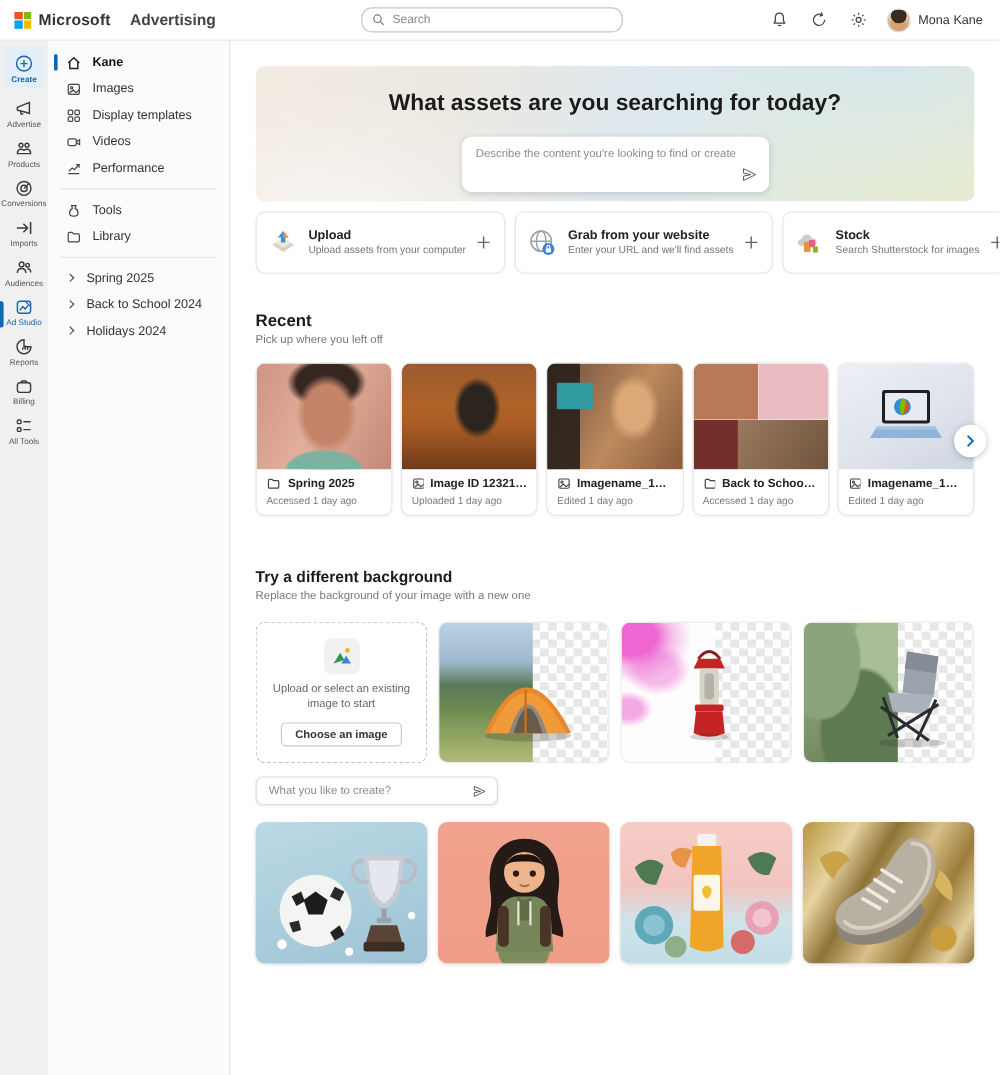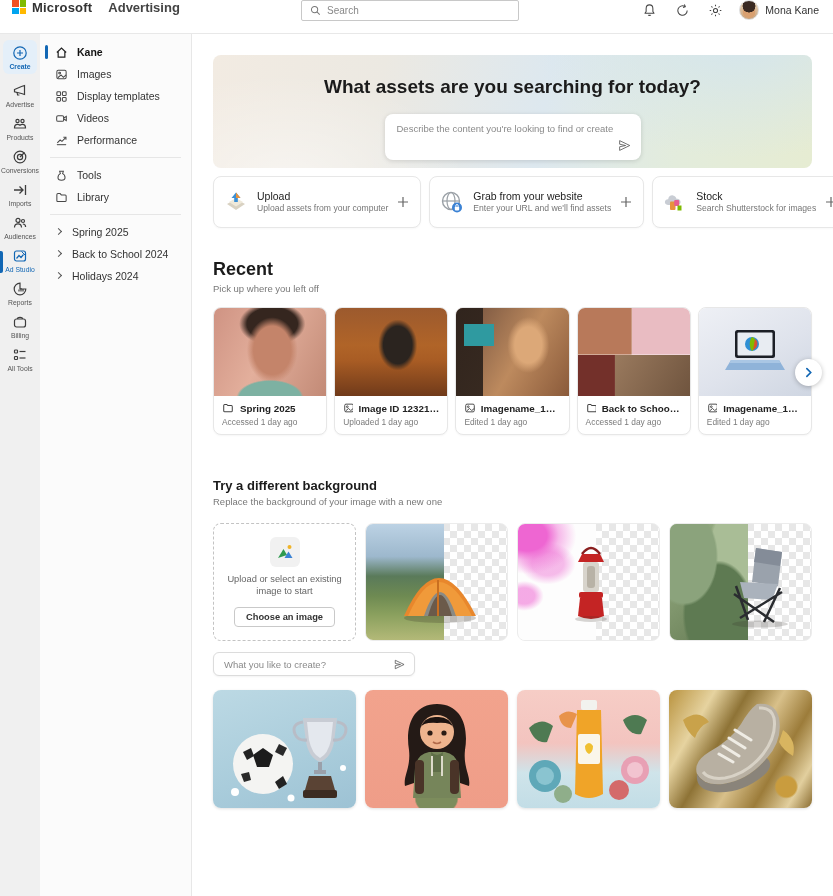--- a/index.html
+++ b/index.html
@@ -1,33 +1,33 @@
 <!DOCTYPE html>
 <html><head>
 <meta charset="utf-8">
 <style>
   * { margin:0; padding:0; box-sizing:border-box; }
   html,body { width:833px; height:896px; }
   body { font-family:"Liberation Sans", sans-serif; background:#fff; color:#222; overflow:hidden; position:relative; }
   svg { display:block; }
 
   
-  .topbar { position:absolute; top:0; left:0; right:0; height:34px; background:#fff; border-bottom:1px solid #e8e8e8; display:flex; align-items:flex-start; padding:0 12px; z-index:20; }
+  .topbar { position:absolute; top:0; left:0; right:0; height:34px; background:#fff; border-bottom:1px solid #e8e8e8; display:flex; align-items:center; padding:0 12px; z-index:20; }
   .mslogo { display:grid; grid-template-columns:6.5px 6.5px; grid-template-rows:6.5px 6.5px; gap:1px; margin-right:6px; }
   .mslogo i { display:block; }
   .brand-name { font-size:13px; font-weight:bold; color:#333; letter-spacing:.2px; }
   .brand-product { font-size:13px; font-weight:bold; color:#444; margin-left:16px; }
   .account-box { margin-left:24px; width:122px; height:28px; background:#fff; border:1px solid #d9d9d9; border-radius:4px; box-shadow:0 1px 2px rgba(0,0,0,.06); padding:2px 8px; display:flex; align-items:center; cursor:pointer; }
   .account-txt { flex:1; line-height:1.1; }
   .account-label { font-size:7.5px; color:#666; }
   .account-row { display:flex; gap:4px; align-items:baseline; }
   .account-name { font-size:10.5px; font-weight:bold; color:#222; white-space:nowrap; }
   .account-id { font-size:9.5px; color:#666; }
   .spacer { flex:1; }
-  .search-box { width:218px; height:21px; border:1px solid #c8c8c8; border-radius:2px; background:#fff; display:flex; align-items:center; padding:0 8px; gap:6px; }
+  .search-box { width:218px; height:21px; border:1px solid #c8c8c8; border-radius:9px; background:#fff; display:flex; align-items:center; padding:0 8px; gap:6px; }
   .search-box input { border:none; outline:none; flex:1; font-size:10px; color:#333; font-family:inherit; background:transparent; }
   .search-box input::placeholder { color:#888; }
   .top-actions { display:flex; align-items:center; gap:15px; margin-right:2px; }
   .icon-btn { width:18px; height:18px; display:flex; align-items:center; justify-content:center; cursor:pointer; color:#444; }
   .user-chip { display:flex; align-items:center; gap:6px; cursor:pointer; }
   .avatar { width:20px; height:20px; border-radius:50%; background:radial-gradient(circle at 50% 28%, #3a2a22 0 40%, transparent 42%), radial-gradient(circle at 50% 58%, #d9a070 0 45%, transparent 48%), linear-gradient(180deg,#e8d4b8 0%, #caa27a 100%); border:1px solid #ddd; }
   .user-name { font-size:10.5px; color:#333; }
 
   
   .rail { position:absolute; top:34px; left:0; bottom:0; width:40px; background:#f0f0f0; display:flex; flex-direction:column; align-items:center; padding-top:6px; z-index:10; }
@@ -65,26 +65,26 @@
   .hero h1 { padding-top:21px; font-size:19px; font-weight:bold; color:#1b1b1b; }
   .hero-input { position:relative; width:256px; height:46px; margin:16px auto 0; background:#fff; border-radius:8px; box-shadow:0 1px 5px rgba(0,0,0,.14); }
   .hero-input textarea { width:100%; height:100%; border:none; outline:none; resize:none; background:transparent; font-family:inherit; font-size:9.5px; color:#333; padding:9px 12px; border-radius:8px; }
   .hero-input textarea::placeholder { color:#8a8a8a; }
   .send-btn { position:absolute; right:9px; bottom:7px; cursor:pointer; }
 
   
   .sources { display:flex; gap:8px; margin-top:8px; }
   .src-card { flex:1; height:52px; background:#fff; border:1px solid #e7e7e7; border-radius:8px; display:flex; align-items:center; padding:0 10px 0 9px; gap:8px; cursor:pointer; box-shadow:0 1px 2px rgba(0,0,0,.03); }
   .src-txt { line-height:1.25; min-width:0; }
-  .src-title { font-size:10.5px; font-weight:normal; color:#222; }
+  .src-title { font-size:10.5px; font-weight:bold; color:#222; }
   .src-desc { font-size:8.6px; color:#767676; white-space:nowrap; }
   .src-plus { margin-left:auto; flex:none; cursor:pointer; }
 
   
-  .sec-title { font-size:18px; font-weight:bold; color:#1b1b1b; }
+  .sec-title { font-size:14px; font-weight:bold; color:#1b1b1b; }
   .sec-sub { font-size:9.5px; color:#787878; margin-top:3px; }
 
   
   .recent-head { margin-top:31px; }
   .recent-row { position:relative; display:flex; gap:7px; margin-top:13px; }
   .r-card { flex:1; min-width:0; background:#fff; border:1px solid #e7e7e7; border-radius:8px; overflow:hidden; cursor:pointer; box-shadow:0 1px 2px rgba(0,0,0,.04); }
   .r-thumb { height:88px; position:relative; }
   .r-foot { padding:6px 8px 7px; }
   .r-name { display:flex; align-items:center; gap:6px; }
   .r-name svg { flex:none; stroke:#444; }

